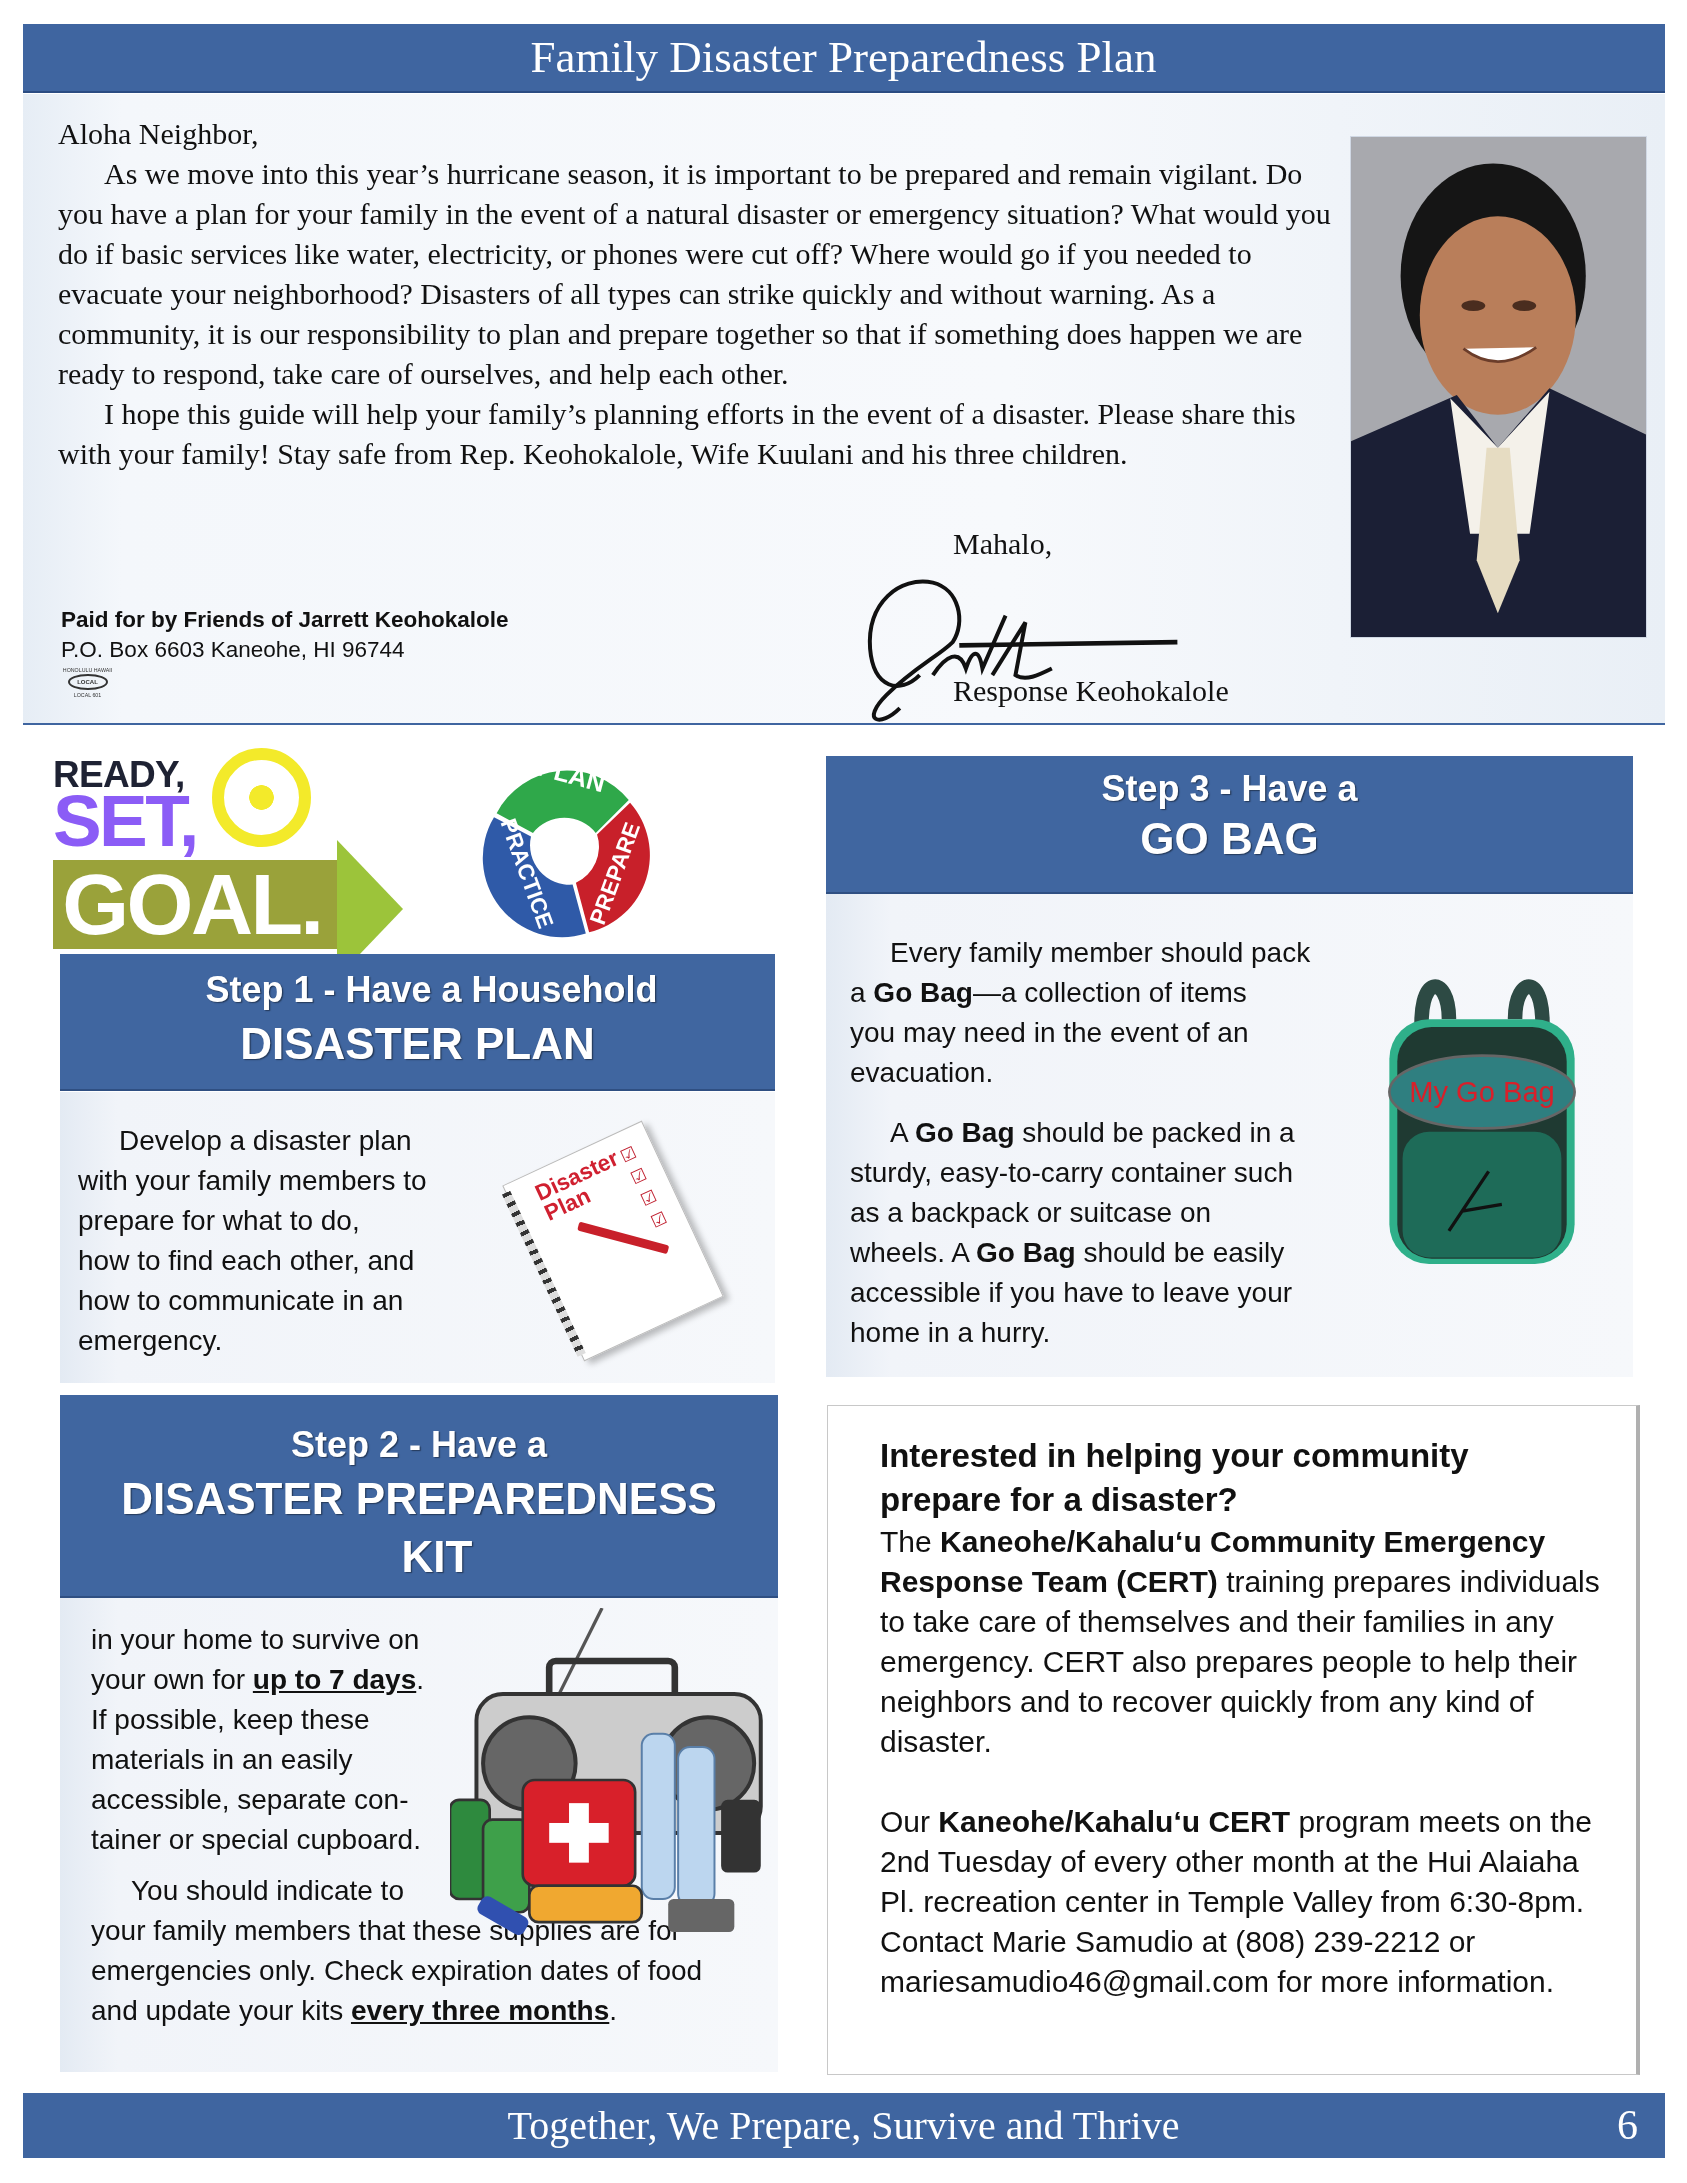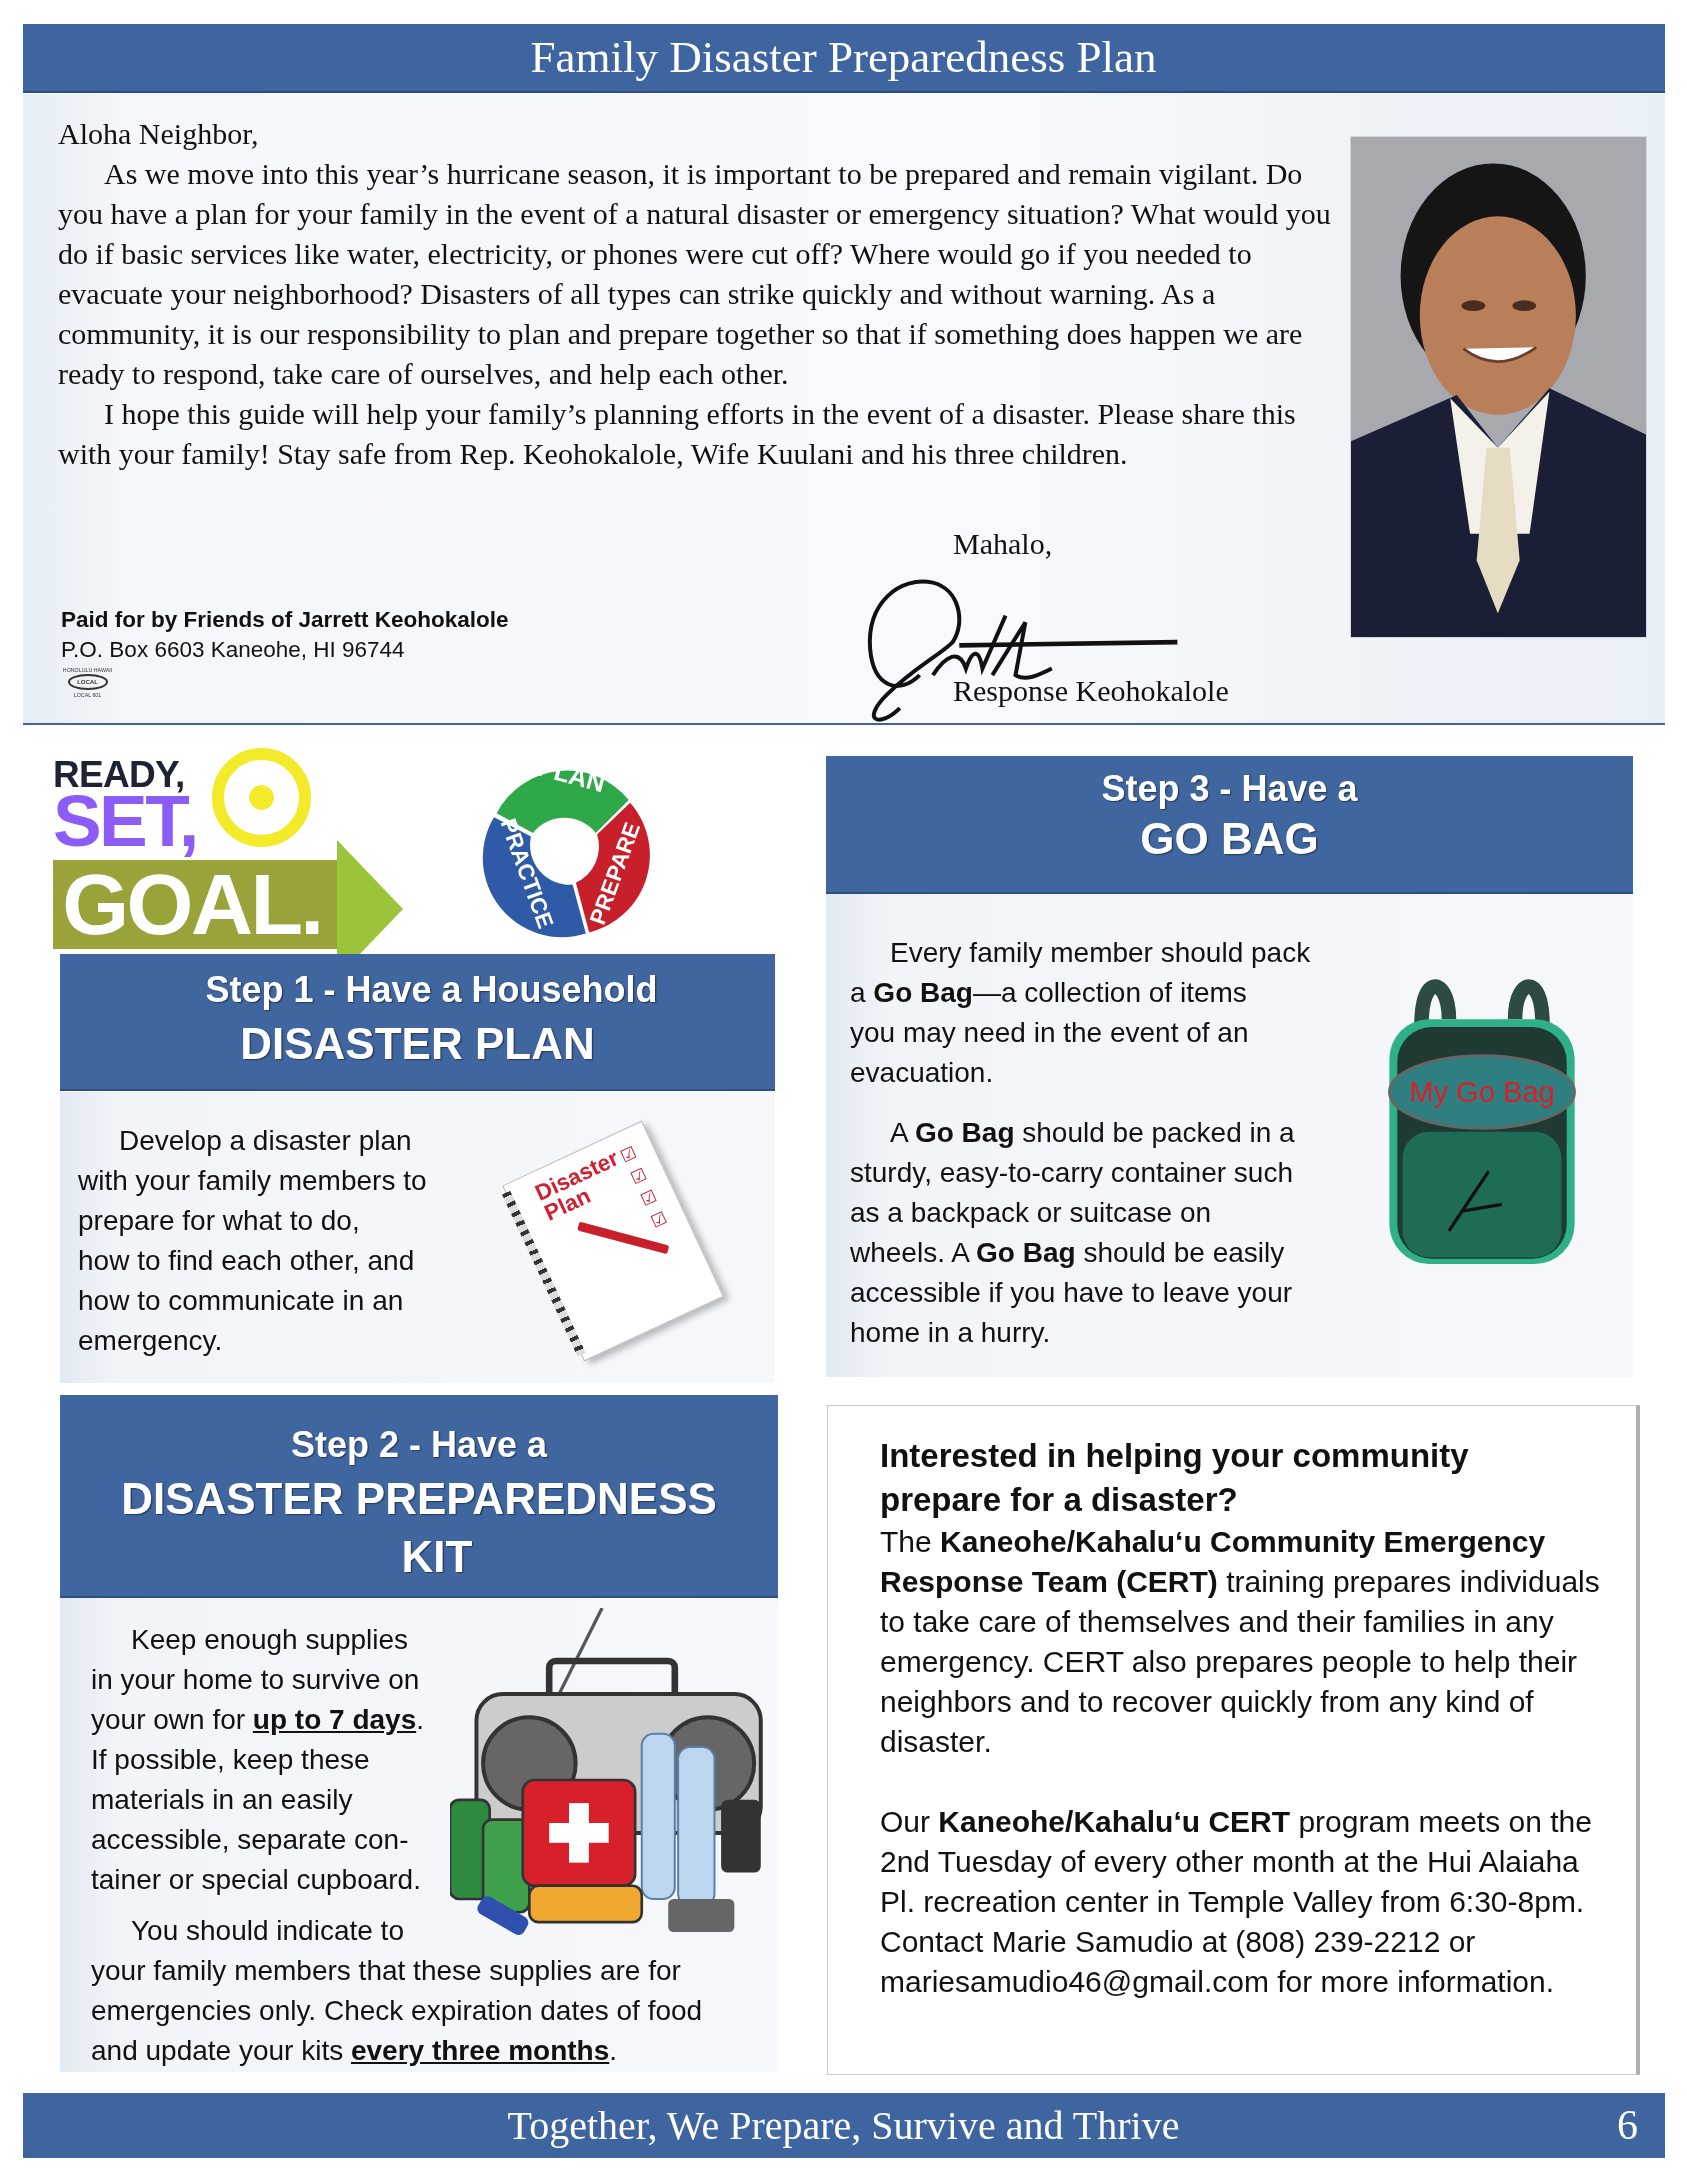--- a/index.html
+++ b/index.html
@@ -149,21 +149,20 @@
 </div>
 
 <div class="abs step-band step2">
   <div class="l1" style="padding-top:29px;">Step 2 - Have a</div>
   <div class="l2" style="padding-top:8px;">DISASTER PREPAREDNESS</div>
   <div class="l2" style="padding-top:8px;padding-left:36px;">KIT</div>
 </div>
 
 <div class="abs panel" style="left:60px; top:1598px; width:718px; height:474px;"></div>
 <div class="abs body-text" style="left:91px; top:1620px; width:675px;">
-  <p style="padding-left:40px;">Keep enough supplies</p>
   <p>in your home to survive on</p>
   <p><span>your own for </span><b><u>up to 7 days</u></b><span>.</span></p>
   <p>If possible, keep these</p>
   <p>materials in an easily</p>
   <p>accessible, separate con-</p>
   <p>tainer or special cupboard.</p>
   <p style="padging-left:0; padding-left:40px; margin-top:10.6px;">You should indicate to</p>
   <p>your family members that these supplies are for</p>
   <p>emergencies only. Check expiration dates of food</p>
   <p><span>and update your kits </span><b><u>every three months</u></b><span>.</span></p>

